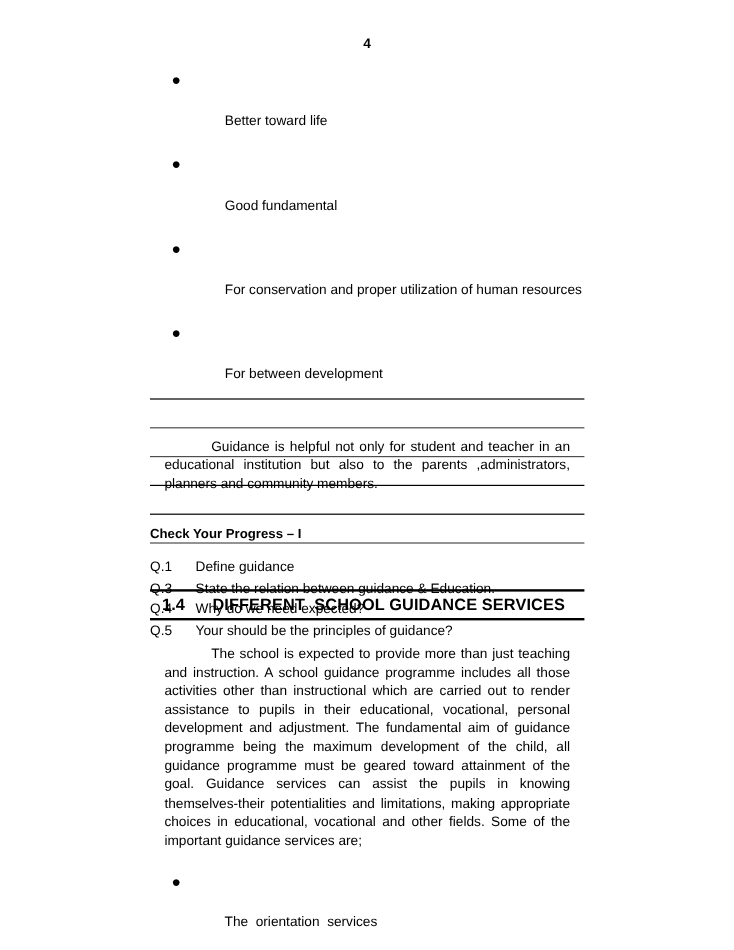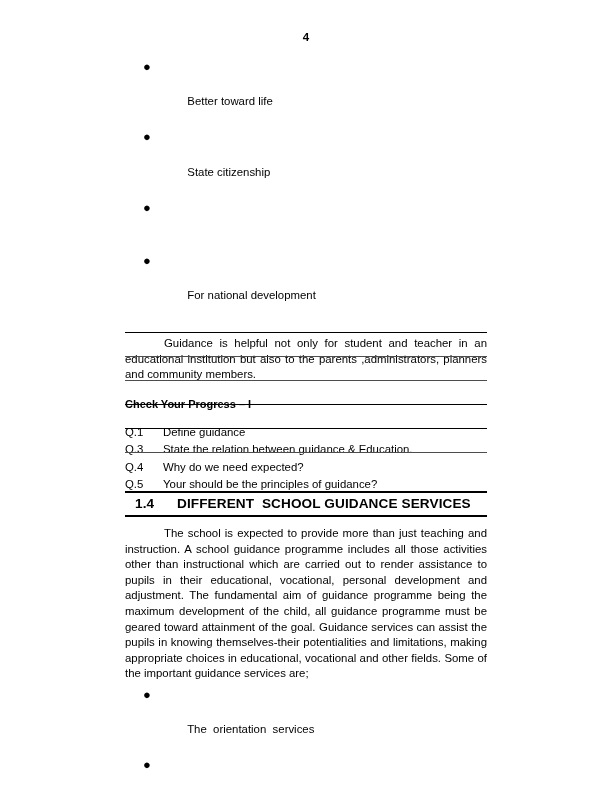--- a/index.html
+++ b/index.html
@@ -61,21 +61,21 @@
   ul.bullets li .bullet-dot {
     position: absolute;
     left: 18px;
     top: 0;
     font-size: 13px;
     line-height: 17.6px;
   }
 
   
   p.para {
-    margin: 0;
+    margin: 12px;
     font-size: 11.4px;
     line-height: 15.6px;
     text-align: justify;
     text-indent: 39px;
     -webkit-hyphens: none;
     hyphens: none;
   }
 
   .spacer-12 { height: 12px; }
   .spacer-14 { height: 14px; }
@@ -169,28 +169,29 @@
 
   <div class="content">
 
     <ul class="bullets">
       <li>
         <span class="bullet-dot">●</span>
         <span>Better toward life</span>
       </li>
       <li>
         <span class="bullet-dot">●</span>
-        <span>State citizenship</span>
-      </li>
-      <li>
-        <span class="bullet-dot">●</span>
-      </li>
-      <li>
-        <span class="bullet-dot">●</span>
-        <span>For national development</span>
+        <span>Good fundamental</span>
+      </li>
+      <li>
+        <span class="bullet-dot">●</span>
+        <span>For conservation and proper utilization of human resources</span>
+      </li>
+      <li>
+        <span class="bullet-dot">●</span>
+        <span>For between development</span>
       </li>
     </ul>
 
     <div class="spacer-14"></div>
 
     <p class="para">Guidance is helpful not only for student and teacher in an educational institution but also to the parents ,administrators, planners and community members.</p>
 
     <div class="spacer-14"></div>
 
     <div class="subheading">Check Your Progress – I</div>

